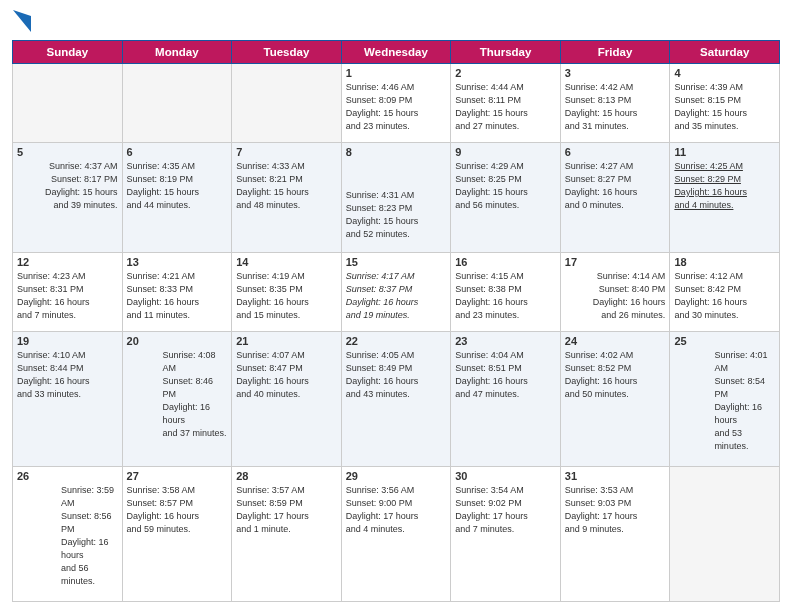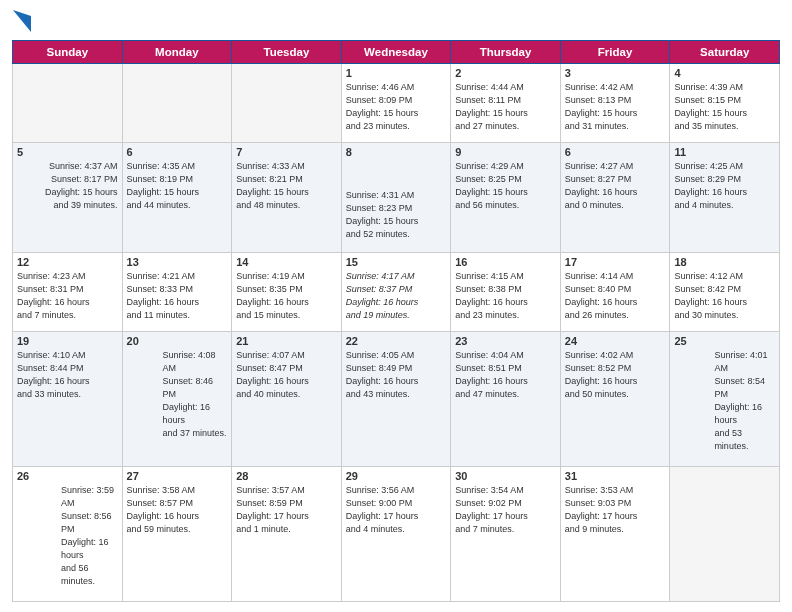--- a/index.html
+++ b/index.html
@@ -203,21 +203,21 @@
           </td>
           <td>
             <span class="day-num">6</span>
             <div class="day-info" style="white-space: pre-line;">Sunrise: 4:27 AM
 Sunset: 8:27 PM
 Daylight: 16 hours
 and 0 minutes.</div>
           </td>
           <td>
             <span class="day-num">11</span>
-            <div class="day-info" style="white-space: pre-line;">Sunrise: 4:25 AM
+            <div class="day-info" style="white-space: pre-line; text-decoration: underline;">Sunrise: 4:25 AM
 Sunset: 8:29 PM
 Daylight: 16 hours
 and 4 minutes.</div>
           </td>
         </tr>
         <tr>
           <td>
             <span class="day-num">12</span>
             <div class="day-info" style="white-space: pre-line;">Sunrise: 4:23 AM
 Sunset: 8:31 PM
@@ -247,21 +247,21 @@
           </td>
           <td>
             <span class="day-num">16</span>
             <div class="day-info" style="white-space: pre-line;">Sunrise: 4:15 AM
 Sunset: 8:38 PM
 Daylight: 16 hours
 and 23 minutes.</div>
           </td>
           <td>
             <span class="day-num">17</span>
-            <div class="day-info" style="white-space: pre-line;">Sunrise: 4:14 AM
+            <div class="day-info" style="white-space: pre-line; text-align: right;">Sunrise: 4:14 AM
 Sunset: 8:40 PM
 Daylight: 16 hours
 and 26 minutes.</div>
           </td>
           <td>
             <span class="day-num">18</span>
             <div class="day-info" style="white-space: pre-line;">Sunrise: 4:12 AM
 Sunset: 8:42 PM
 Daylight: 16 hours
 and 30 minutes.</div>

